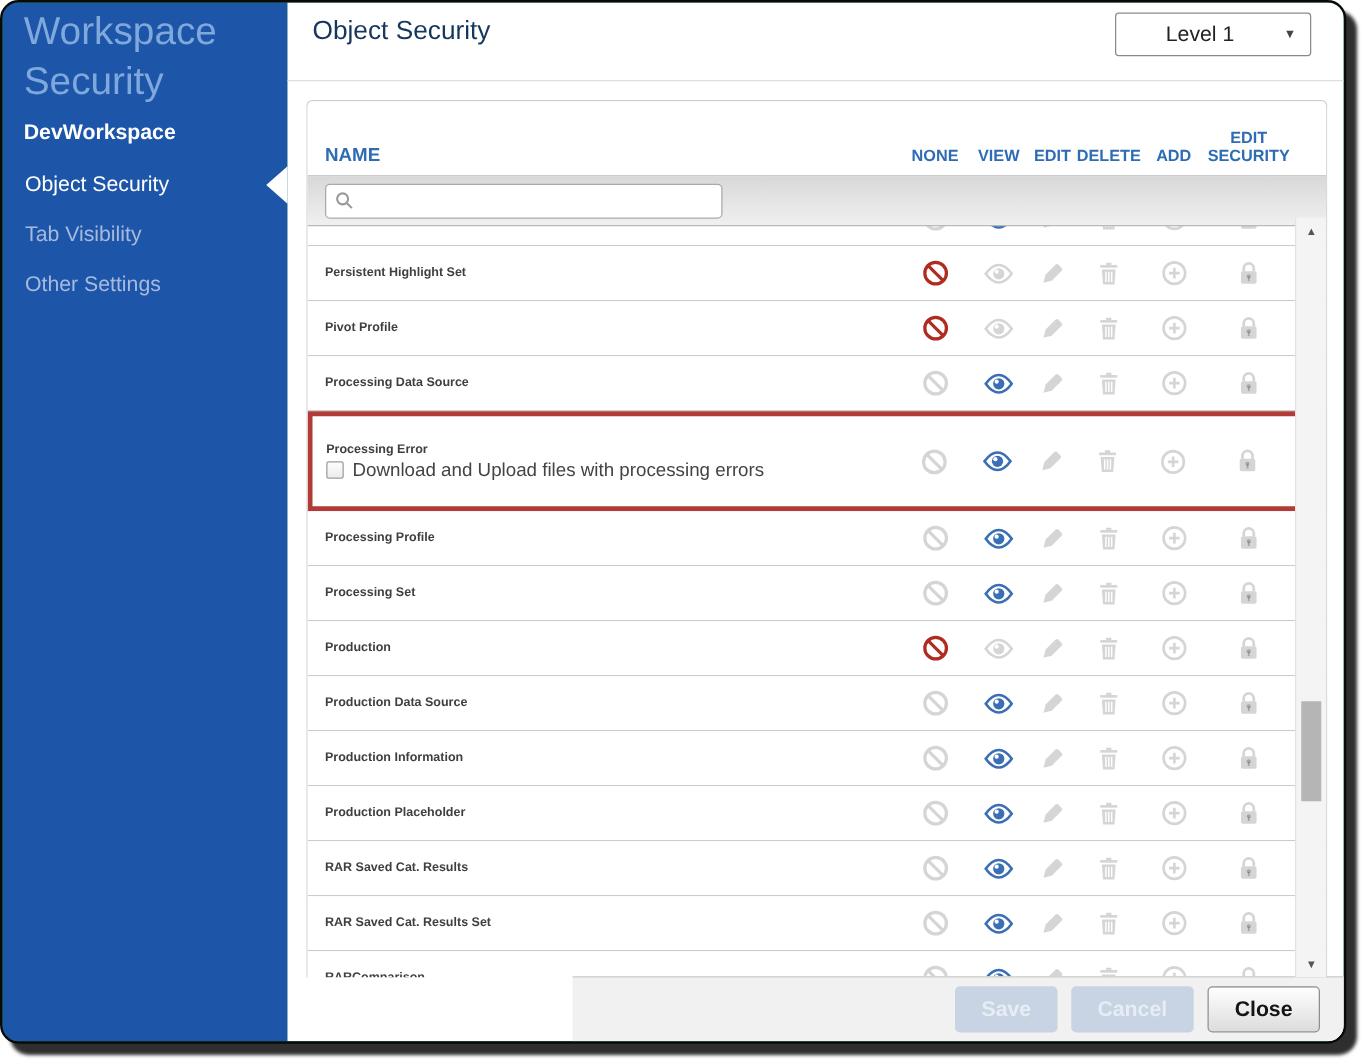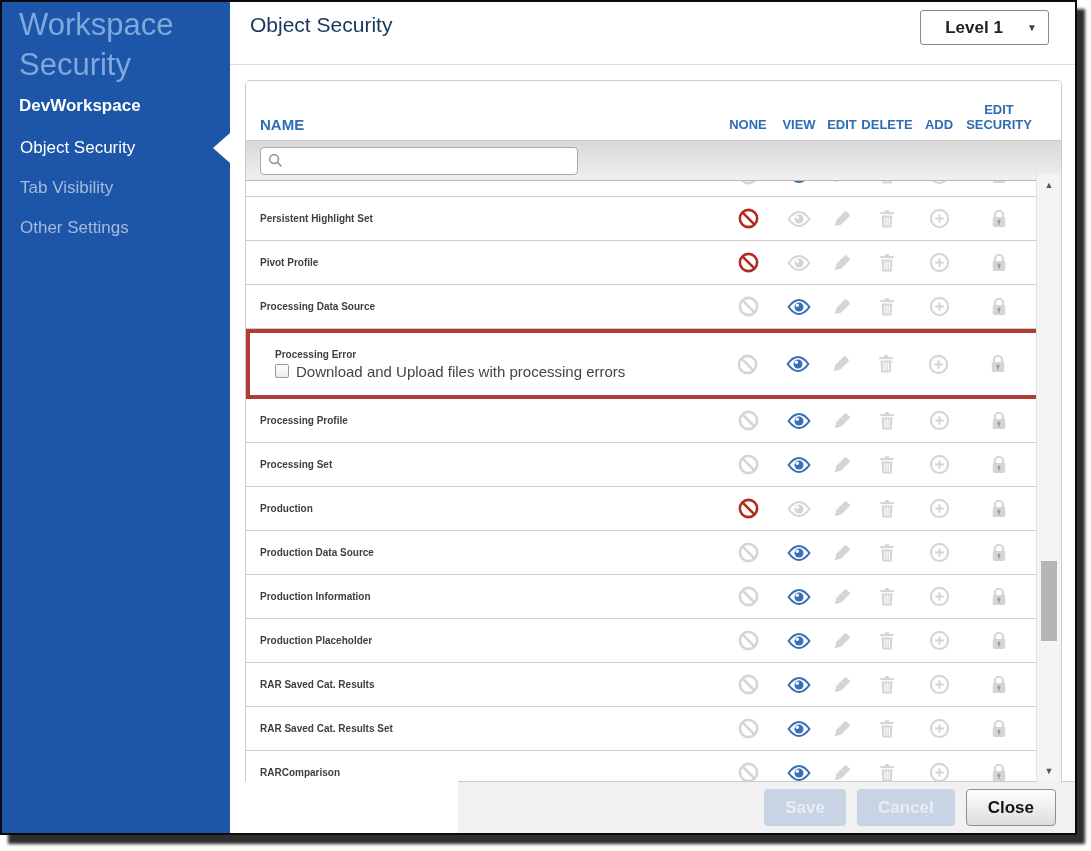--- a/index.html
+++ b/index.html
@@ -1,35 +1,35 @@
 <!DOCTYPE html>
 <html><head>
 <meta charset="utf-8">
 <style>
   html,body{margin:0;padding:0;background:#fff;}
   body{width:1091px;height:851px;position:relative;font-family:"Liberation Sans",sans-serif;overflow:hidden;}
   .window{position:absolute;left:0;top:0;width:1073px;height:831px;border:2px solid #0a0a0a;
-          border-radius:0;background:#15803d;overflow:hidden;
+          border-radius:15px;background:#15803d;overflow:hidden;
           box-shadow:8px 9px 3px rgba(0,0,0,.82);}
   
   .sidebar{position:absolute;left:0;top:0;bottom:0;width:228px;background:#1d55a8;}
   .sb-title{color:#7fa8dc;font-size:31px;line-height:40px;padding:3px 0 0 17px;}
   .sb-workspace{color:#fff;font-weight:bold;font-size:17px;padding:11px 0 0 17px;}
   .sb-section{color:#a6badd;font-size:18px;padding:43px 0 0 10px;}
   .nav{margin-top:12px;}
   .nav-item{position:relative;color:#a6badd;font-size:17px;padding:10px 0 10px 18px;cursor:pointer;}
   .nav-item.selected{color:#fff;}
   .nav-item.selected .notch{position:absolute;right:0;top:50%;margin-top:-15px;width:0;height:0;
       border-top:15px solid transparent;border-bottom:15px solid transparent;border-right:17px solid #fff;}
   
   .main{position:absolute;left:228px;top:0;right:0;bottom:0;background:#fff;}
   .main-header{height:62px;border-bottom:1px solid #ddd;position:relative;}
   .page-title{position:absolute;left:20px;top:11px;font-size:21px;color:#17365d;}
-  .level-select{position:absolute;right:26px;top:8px;width:129px;height:35px;border:1px solid #8a8a8a;
-      border-radius:3px;background:#fff;display:flex;align-items:center;cursor:pointer;box-sizing:border-box;font-weight:bold;}
+  .level-select{position:absolute;right:26px;top:8px;width:157px;height:35px;border:1px solid #8a8a8a;
+      border-radius:3px;background:#fff;display:flex;align-items:center;cursor:pointer;box-sizing:border-box;}
   .level-label{flex:1;text-align:center;font-size:17px;color:#222;}
   .level-caret{font-size:10px;color:#444;padding-right:11px;}
   
   .panel{position:absolute;left:15px;right:13px;top:78px;height:702px;border:1px solid #ccc;border-bottom:none;
       border-radius:5px 5px 0 0;background:#fff;box-sizing:border-box;overflow:hidden;}
   .panel-head{height:52px;display:flex;align-items:flex-end;justify-content:space-between;
       padding:0 28px 7px 14px;background:#fff;}
   .name-col{color:#2e6db4;font-weight:bold;font-size:15px;}
   .perm-cols{display:flex;align-items:flex-end;}
   .perm-cols .col{color:#2e6db4;font-weight:bold;font-size:13px;text-align:center;line-height:1.2;}
@@ -45,21 +45,21 @@
       display:flex;align-items:center;padding:0 7px;box-sizing:border-box;}
   .search-box input{border:none;outline:none;flex:1;font-style:italic;font-size:15px;color:#444;
       font-family:"Liberation Sans",sans-serif;margin-left:6px;background:transparent;}
   .search-box input::placeholder{color:#888;}
   
   .viewport{position:absolute;left:0;right:0;top:93px;bottom:0;overflow:hidden;}
   .row{height:44px;box-sizing:border-box;border-bottom:1px solid #ccc;display:flex;align-items:center;
       justify-content:space-between;padding:0 28px 0 14px;background:#fff;}
   .row.clipped-top{margin-top:-21px;}
   .row-name{font-weight:bold;font-size:10px;color:#3f3f3f;}
-  .row.highlighted{height:70px;border:4px solid #b13b36;padding-left:25px;padding-right:25px;}
+  .row.highlighted{height:80px;border:4px solid #b13b36;padding-left:11px;padding-right:25px;}
   .checkbox-line{display:none;align-items:center;margin-top:3px;font-size:15px;color:#444;justify-content:center;}
   .checkbox-line input{appearance:none;-webkit-appearance:none;width:14px;height:14px;margin:0 7px 0 0;
       border:1px solid #9a9a9a;border-radius:2px;background:linear-gradient(#fdfdfd,#ececec);}
   .icon-cols{display:flex;align-items:center;flex:none;}
   .icon-cell{display:flex;align-items:center;justify-content:center;color:#d5d5d5;cursor:pointer;}
   .icon-cell:nth-child(1){width:54px;}
   .icon-cell:nth-child(2){width:48px;}
   .icon-cell:nth-child(3){width:38px;}
   .icon-cell:nth-child(4){width:52px;}
   .icon-cell:nth-child(5){width:52px;}

